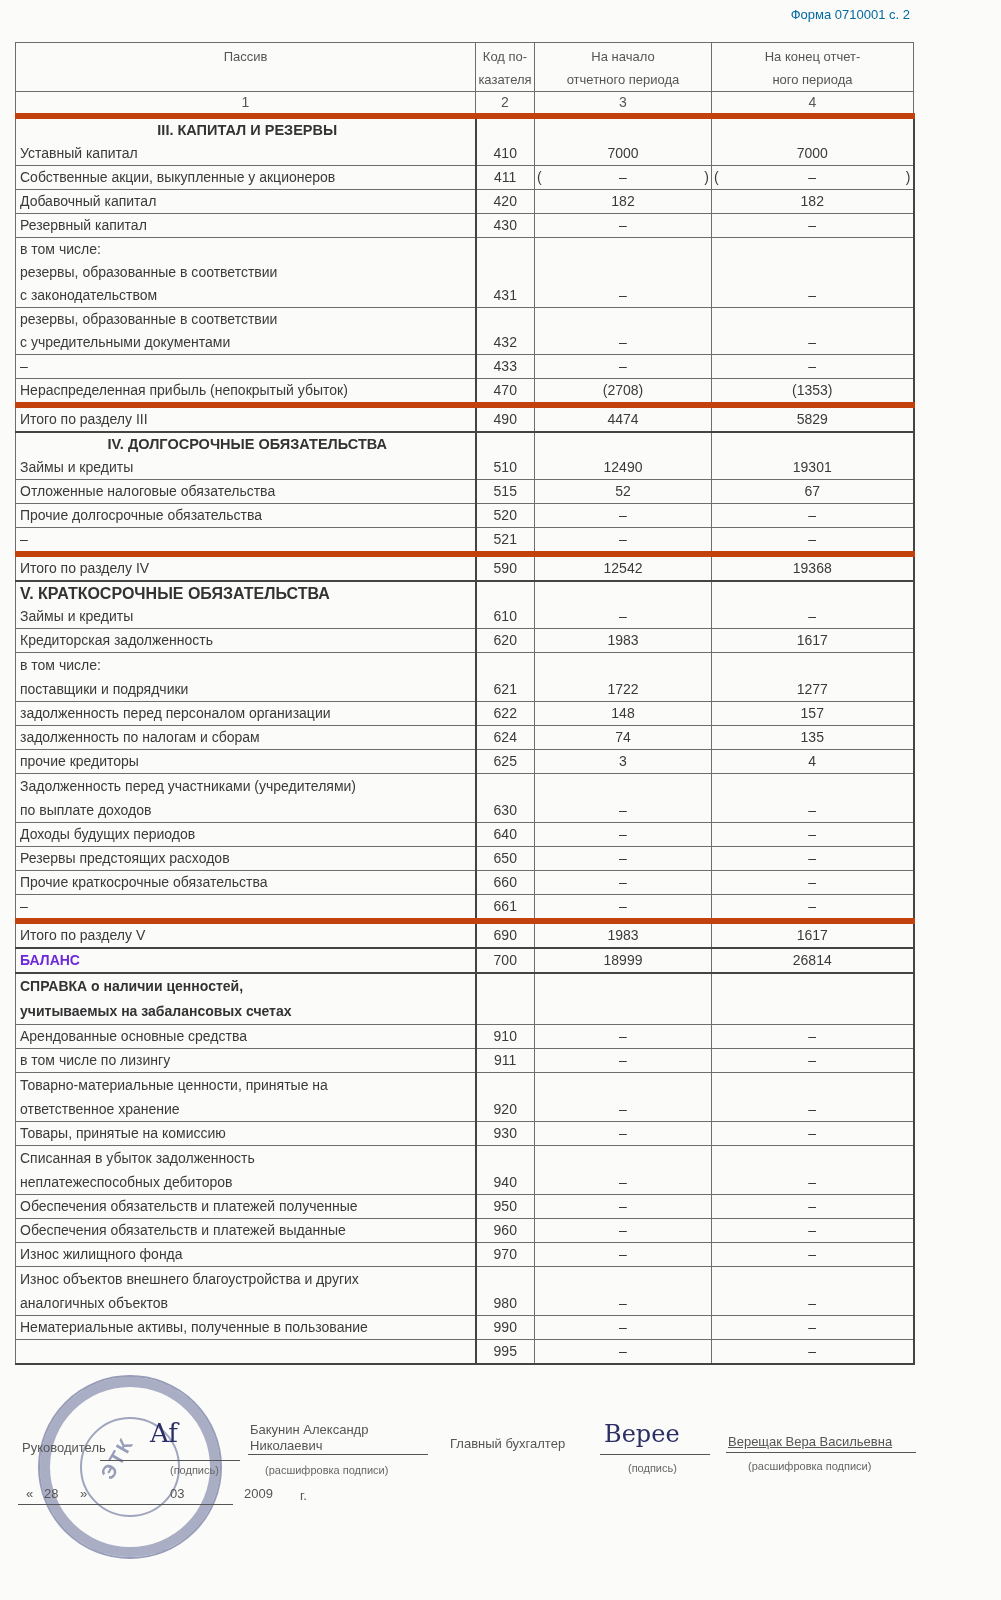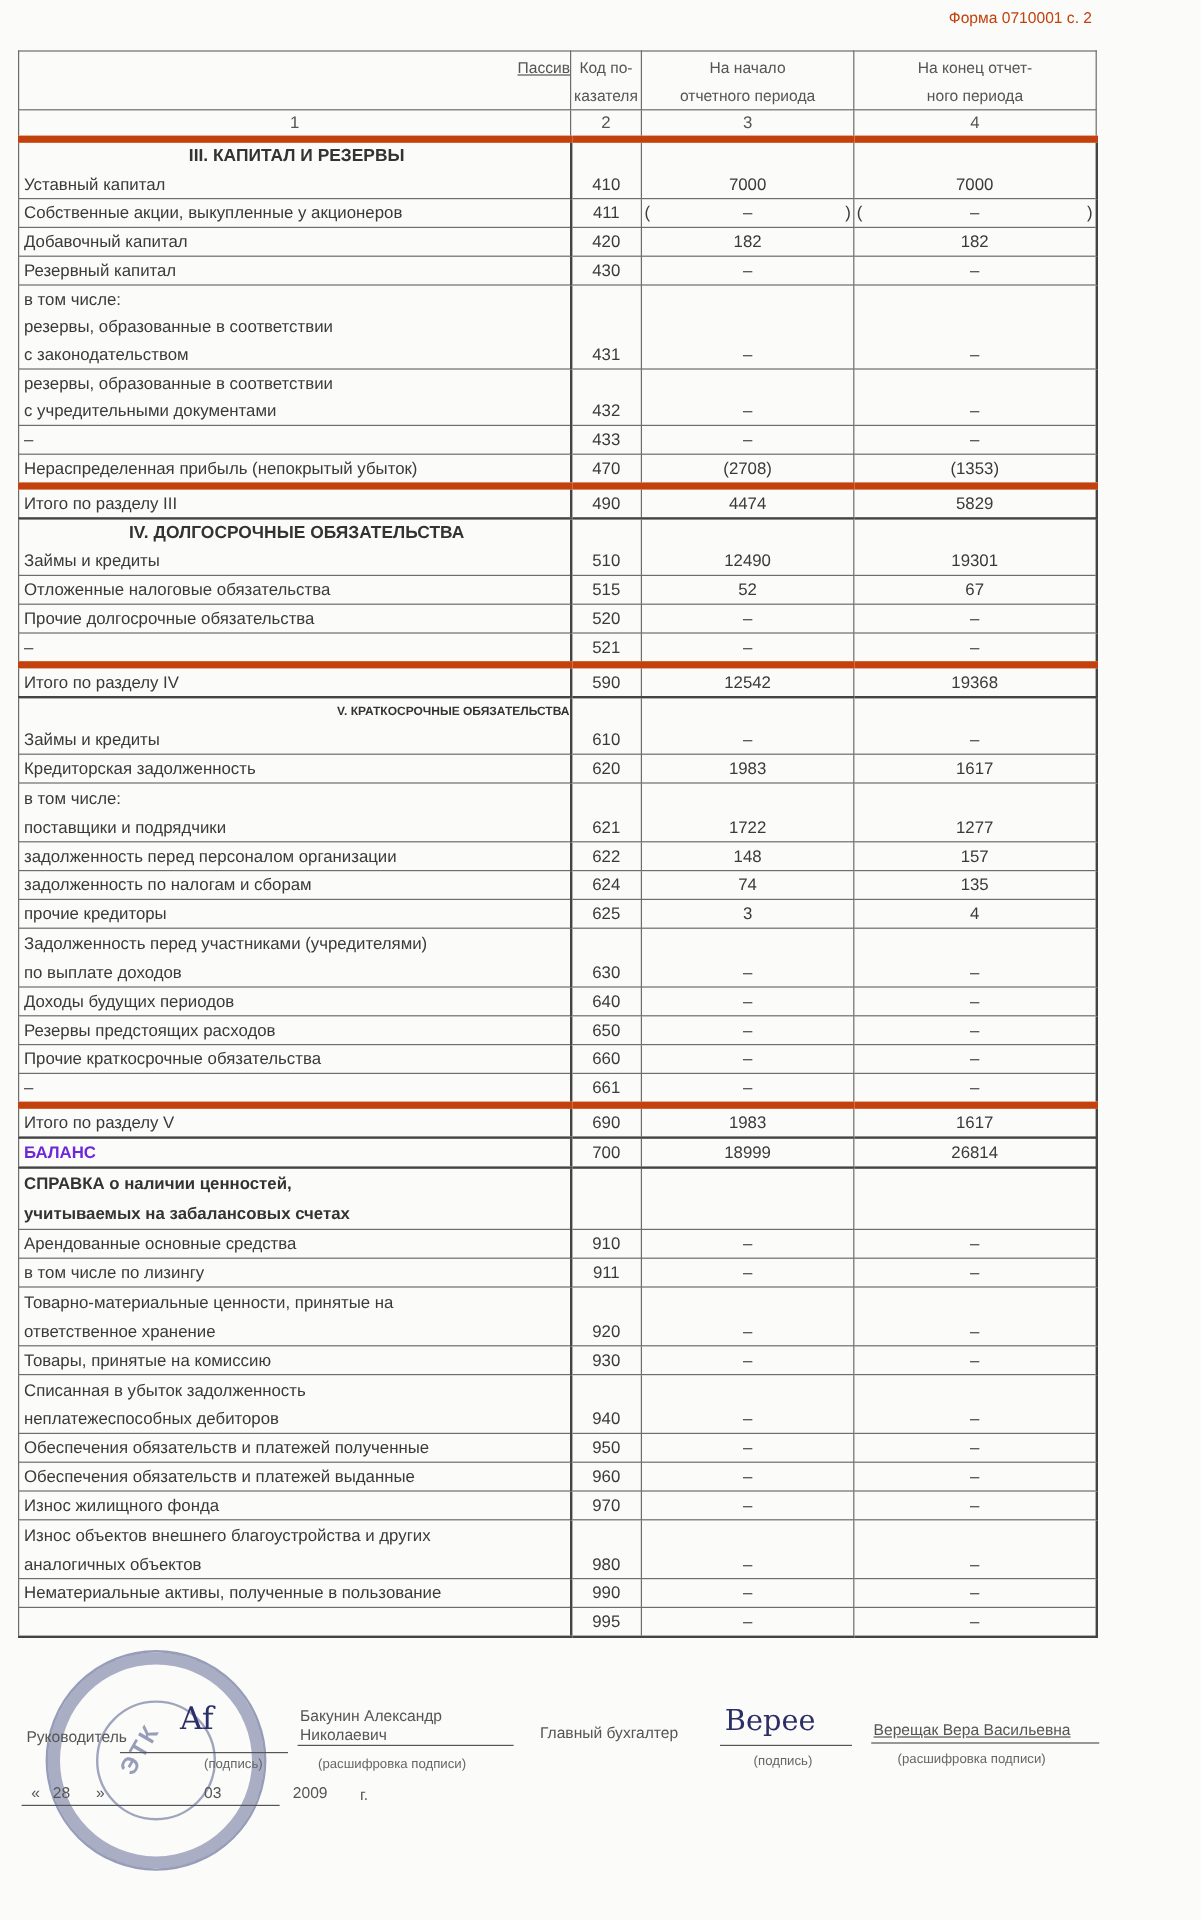--- a/index.html
+++ b/index.html
@@ -4,21 +4,21 @@
 <style>
   html, body { margin:0; padding:0; }
   body {
     width:1001px; height:1600px; position:relative; overflow:hidden;
     background:#fbfbfa;
     font-family:"Liberation Sans", "DejaVu Sans", sans-serif;
     color:#3a3a3a;
   }
   .form-id {
     position:absolute; top:7px; left:760px; width:150px; text-align:right;
-    font-size:13px; color:#c2410c;
+    font-size:13px; color:#0369a1;
   }
   table.bal {
     position:absolute; left:15px; top:42px;
     border-collapse:collapse; table-layout:fixed;
     width:898px;
   }
   table.bal col.c1 { width:460px; }
   table.bal col.c2 { width:59px; }
   table.bal col.c3 { width:177px; }
   table.bal col.c4 { width:202px; }
@@ -66,21 +66,21 @@
 
 <table class="bal">
   <colgroup>
       <col class="c1">
       <col class="c2">
       <col class="c3">
       <col class="c4">
     </colgroup>
   <thead>
     <tr>
-      <th style="text-align:right;height:46px;text-decoration:underline;">Пассив</th>
+      <th style="text-align:center;height:46px;">Пассив</th>
       <th style="text-align:center;">
         <span class="ml">Код по-</span>
         <span class="ml">казателя</span>
       </th>
       <th style="text-align:center;">
         <span class="ml">На начало</span>
         <span class="ml">отчетного периода</span>
       </th>
       <th style="text-align:center;">
         <span class="ml">На конец отчет-</span>
@@ -202,21 +202,21 @@
     </tr>
     <tr class="thick-top total">
       <td class="name">Итого по разделу IV</td>
       <td class="code">590</td>
       <td class="val">12542</td>
       <td class="val val4">19368</td>
     </tr>
 
     <tr>
       <td class="name">
-        <span class="ml" style="text-align:right;font-weight:bold;font-size:10px;color:#333;">V. КРАТКОСРОЧНЫЕ ОБЯЗАТЕЛЬСТВА</span>
+        <span class="ml" style="text-align:left;font-weight:bold;font-size:16px;color:#333;">V. КРАТКОСРОЧНЫЕ ОБЯЗАТЕЛЬСТВА</span>
         <span class="ml">Займы и кредиты</span>
       </td>
       <td class="code">610</td>
       <td class="val">–</td>
       <td class="val val4">–</td>
     </tr>
     <tr>
       <td class="name">Кредиторская задолженность</td>
       <td class="code">620</td>
       <td class="val">1983</td>

